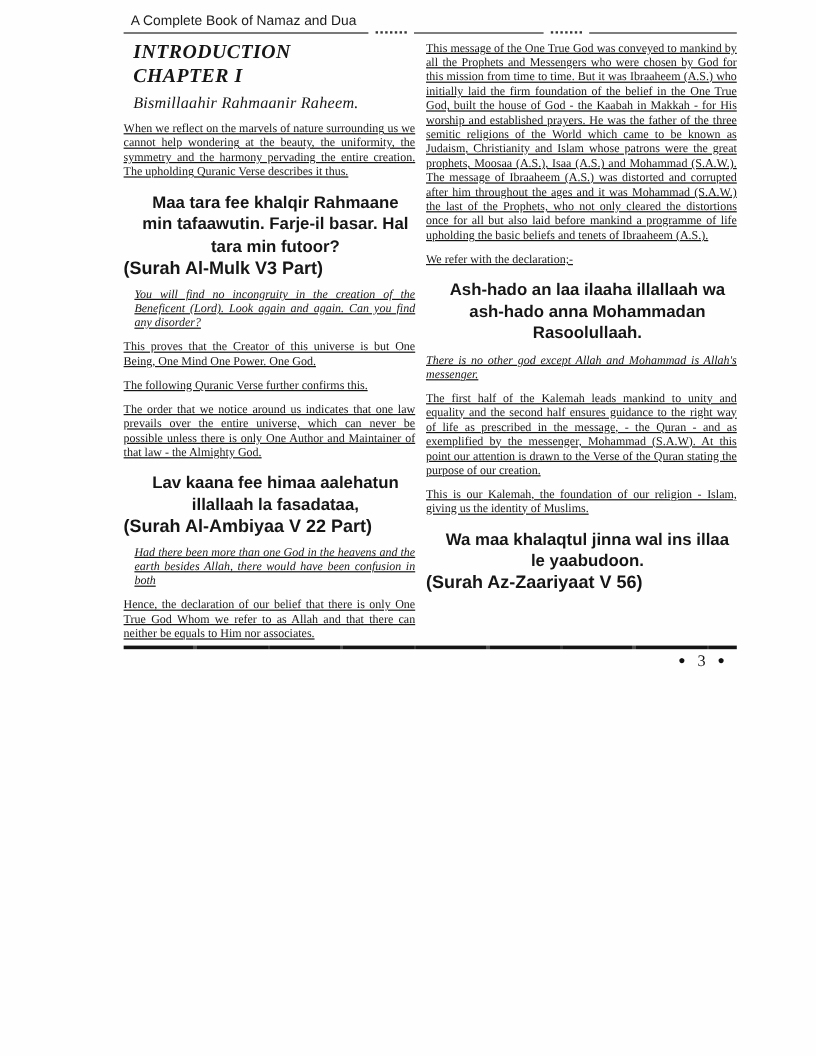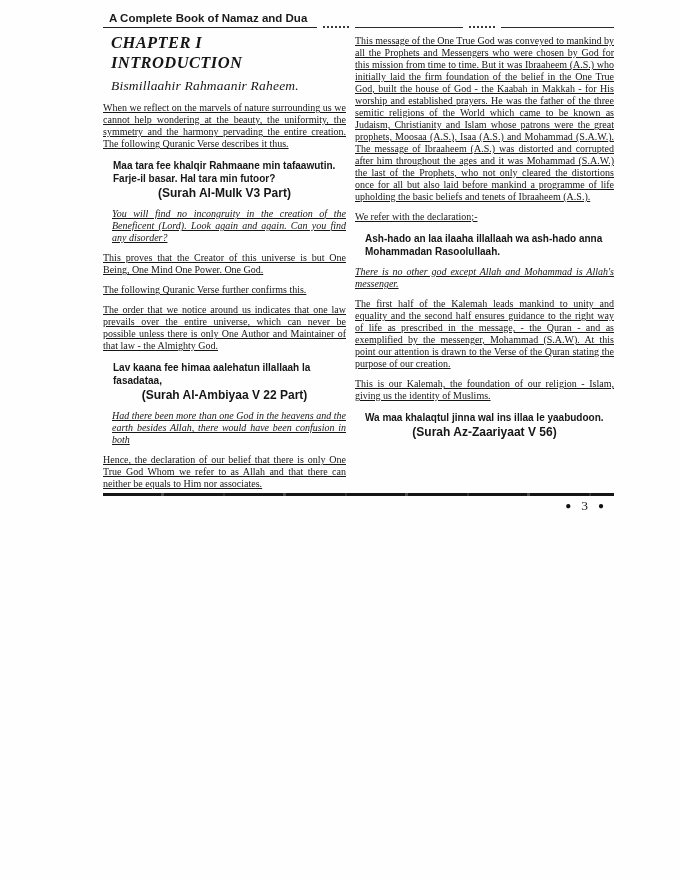--- a/index.html
+++ b/index.html
@@ -6,21 +6,21 @@
   .page {
     position:relative; width:680px; height:880px; background:#fefefe;
     color:#161616; font-family:"Liberation Serif", serif; overflow:hidden;
   }
   .content { position:absolute; left:103px; top:8px; width:511px; }
 
   
   .running-header { display:flex; align-items:flex-end; height:20px; }
   .book-title {
     font-family:"Liberation Sans", sans-serif; font-size:11.5px; color:#1b1b1b;
-    white-space:nowrap; padding:0 10px 3px 6px; border-bottom:1.6px solid #222;font-weight:bold;
+    white-space:nowrap; padding:0 10px 3px 6px; border-bottom:1.6px solid #222;
   }
   .rule-seg { border-bottom:1.6px solid #2a2a2a; height:4px; }
   .rule-gap-dots { border-bottom:2px dotted #3a3a3a; height:4px; width:26px; margin:0 6px; }
   .seg-a { width:108px; }
   .seg-b { flex:1; }
 
   
   .columns { display:flex; gap:9px; margin-top:5px; }
   .col-left  { width:243px; }
   .col-right { width:259px; }
@@ -37,25 +37,25 @@
   .body-para, .trans-para {
     font-size:10px; line-height:1.2; text-align:justify; margin:8px 0 0 0;
     text-justify:inter-word;
     text-decoration:underline;
   }
   .trans-para { font-style:italic; }
   .indented { margin-left:9px; }
 
   .verse {
     font-family:"Liberation Sans", sans-serif; font-weight:bold;
-    font-size:10px; line-height:1.3; margin:9px 0 0 10px; text-align:left;
+    font-size:14px; line-height:1.3; margin:9px 0 0 10px; text-align:center;
   }
   .verse-ref {
     font-family:"Liberation Sans", sans-serif; font-weight:bold;
-    font-size:12px; text-align:center; margin:1px 0 0 0;
+    font-size:15px; text-align:left; margin:1px 0 0 0;
   }
 
   
   .bottom-rule {
     height:3px; margin-top:3px;
     background:repeating-linear-gradient(90deg,
       #151515 0px, #151515 58px, #4b4b4b 58px, #4b4b4b 61px,
       #151515 61px, #151515 120px, #333 120px, #333 122px);
   }
   .page-footer {
@@ -75,25 +75,25 @@
       <span class="book-title">A Complete Book of Namaz and Dua</span>
       <span class="rule-gap-dots"></span>
       <span class="rule-seg seg-a"></span>
       <span class="rule-gap-dots"></span>
       <span class="rule-seg seg-b"></span>
     </div>
 
     <div class="columns">
 
       <div class="col-left">
+        <div class="chapter">INTRODUCTION</div>
         <div class="chapter">CHAPTER I</div>
-        <div class="chapter">INTRODUCTION</div>
         <div class="bismillah">Bismillaahir Rahmaanir Raheem.</div>
 
-        <p class="body-para">When we reflect on the marvels of nature surrounding us we cannot help wondering at the beauty, the uniformity, the symmetry and the harmony pervading the entire creation. The following Quranic Verse describes it thus.</p>
+        <p class="body-para">When we reflect on the marvels of nature surrounding us we cannot help wondering at the beauty, the uniformity, the symmetry and the harmony pervading the entire creation. The upholding Quranic Verse describes it thus.</p>
 
         <p class="verse">Maa tara fee khalqir Rahmaane min tafaawutin. Farje-il basar. Hal tara min futoor?</p>
         <p class="verse-ref">(Surah Al-Mulk V3 Part)</p>
         <p class="trans-para indented">You will find no incongruity in the creation of the Beneficent (Lord). Look again and again. Can you find any disorder?</p>
 
         <p class="body-para">This proves that the Creator of this universe is but One Being, One Mind One Power. One God.</p>
         <p class="body-para">The following Quranic Verse further confirms this.</p>
         <p class="body-para">The order that we notice around us indicates that one law prevails over the entire universe, which can never be possible unless there is only One Author and Maintainer of that law - the Almighty God.</p>
 
         <p class="verse">Lav kaana fee himaa aalehatun illallaah la fasadataa,</p>

